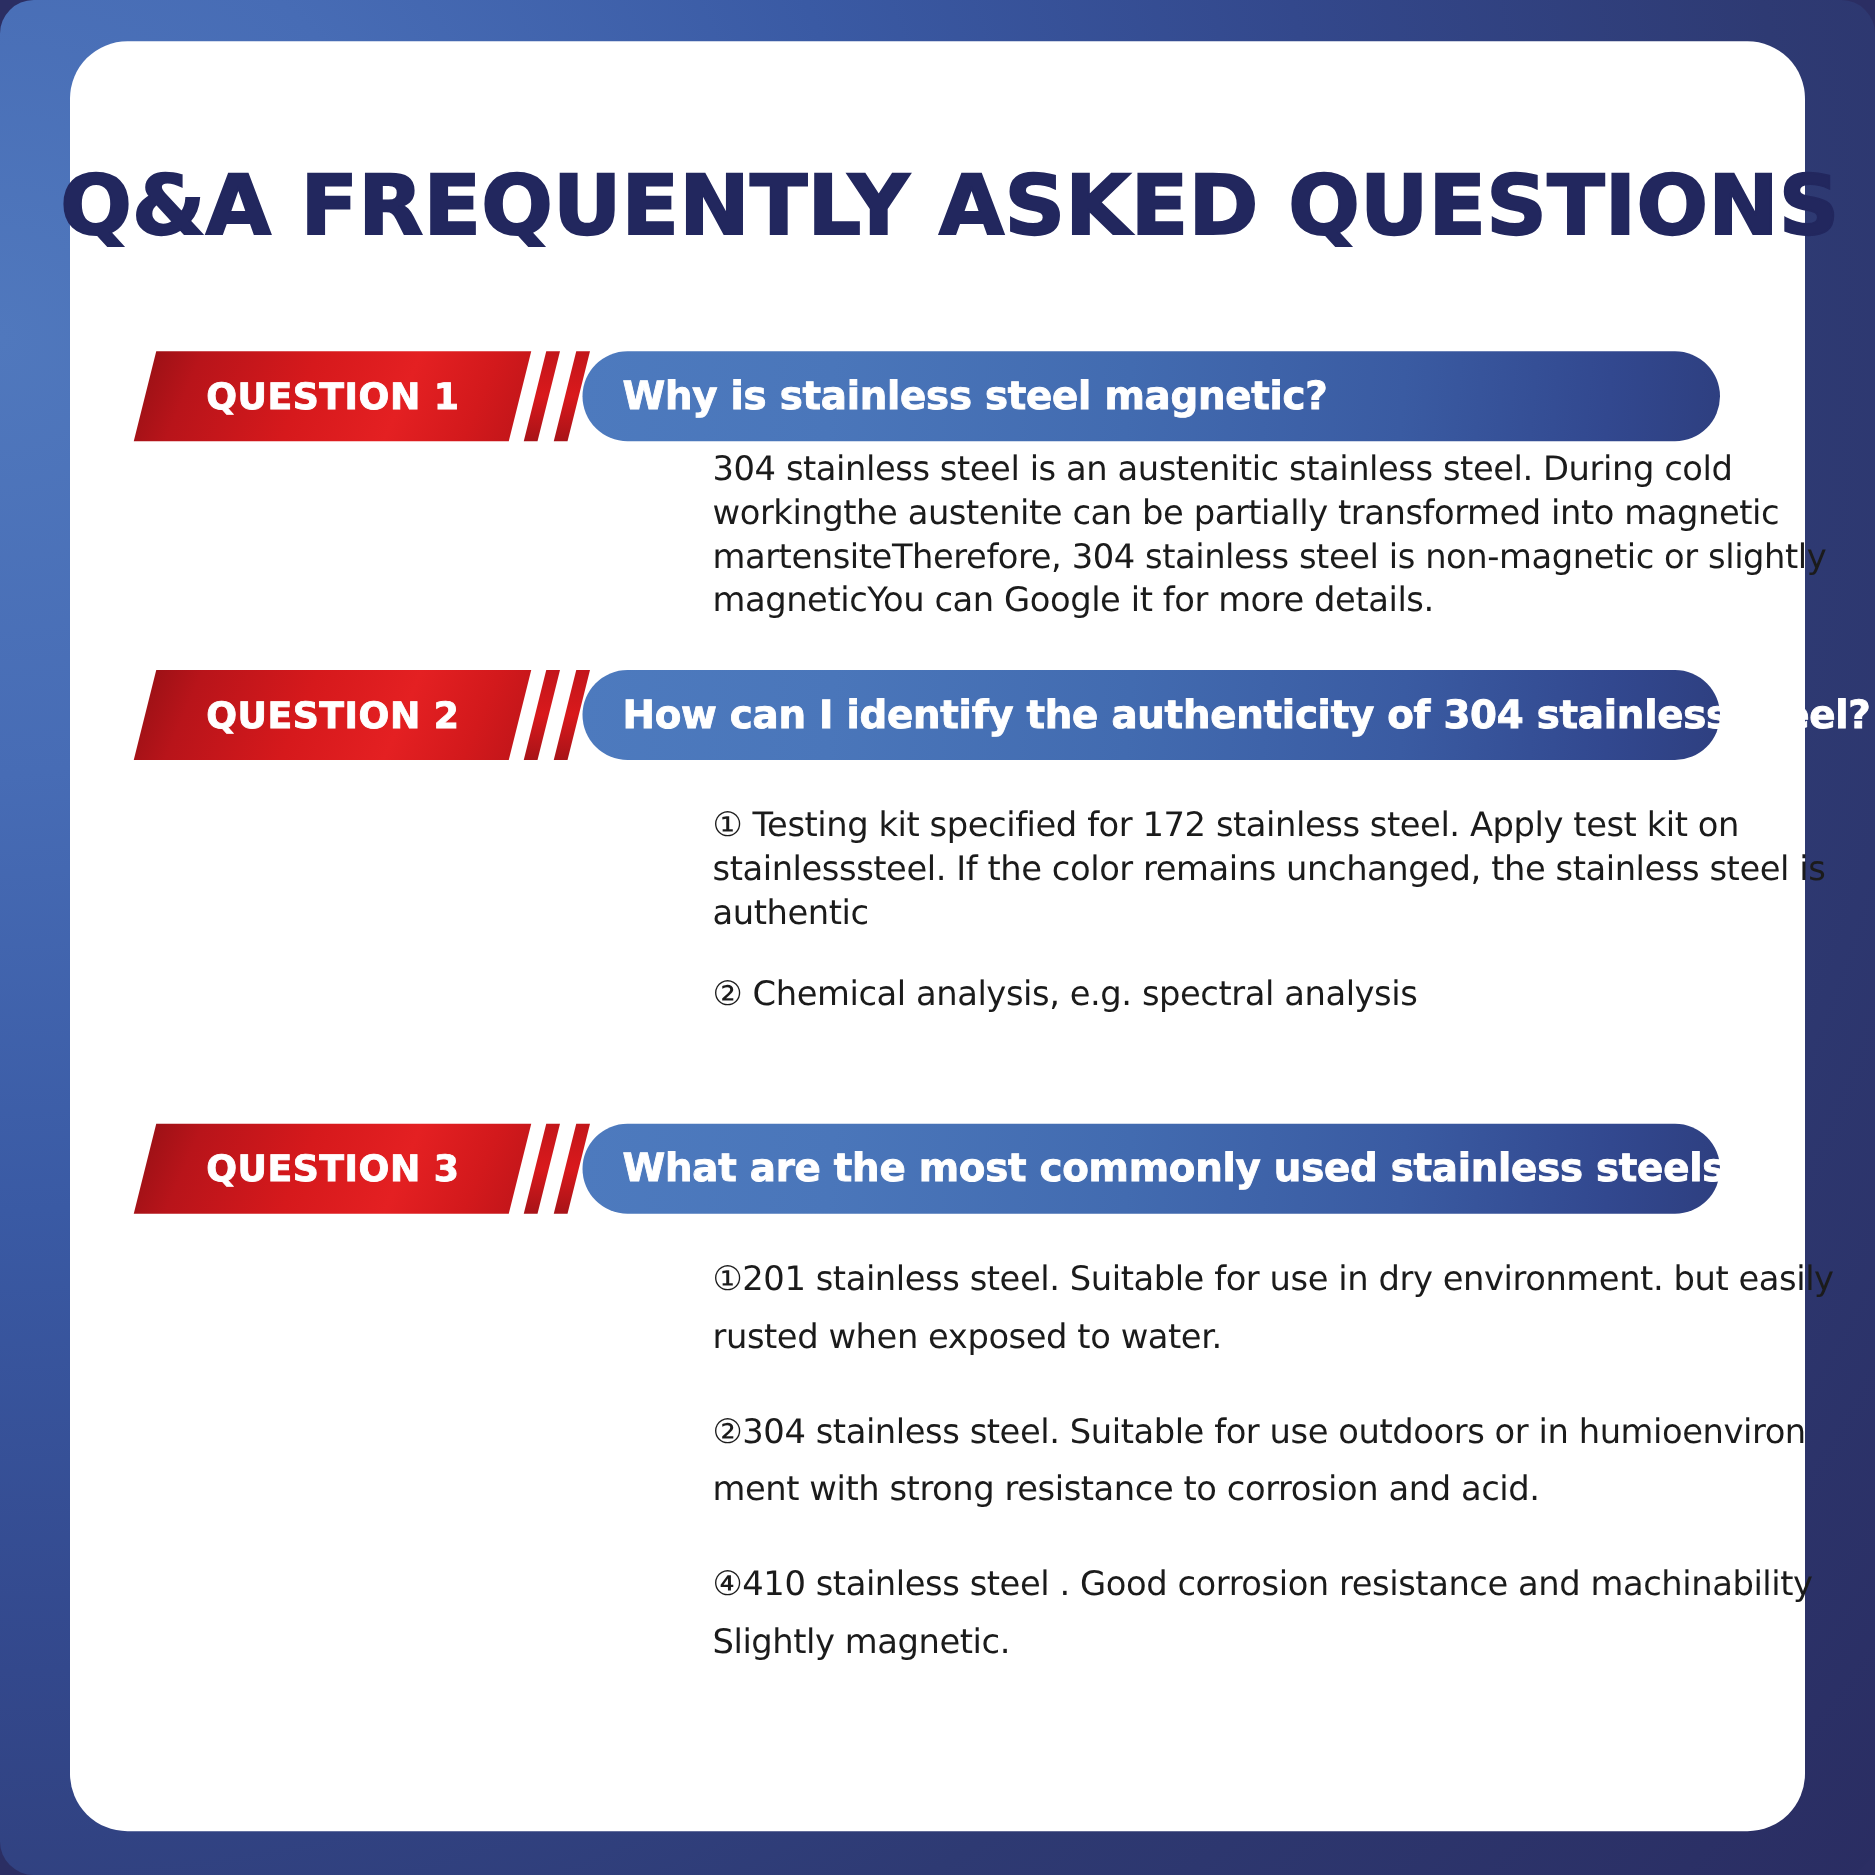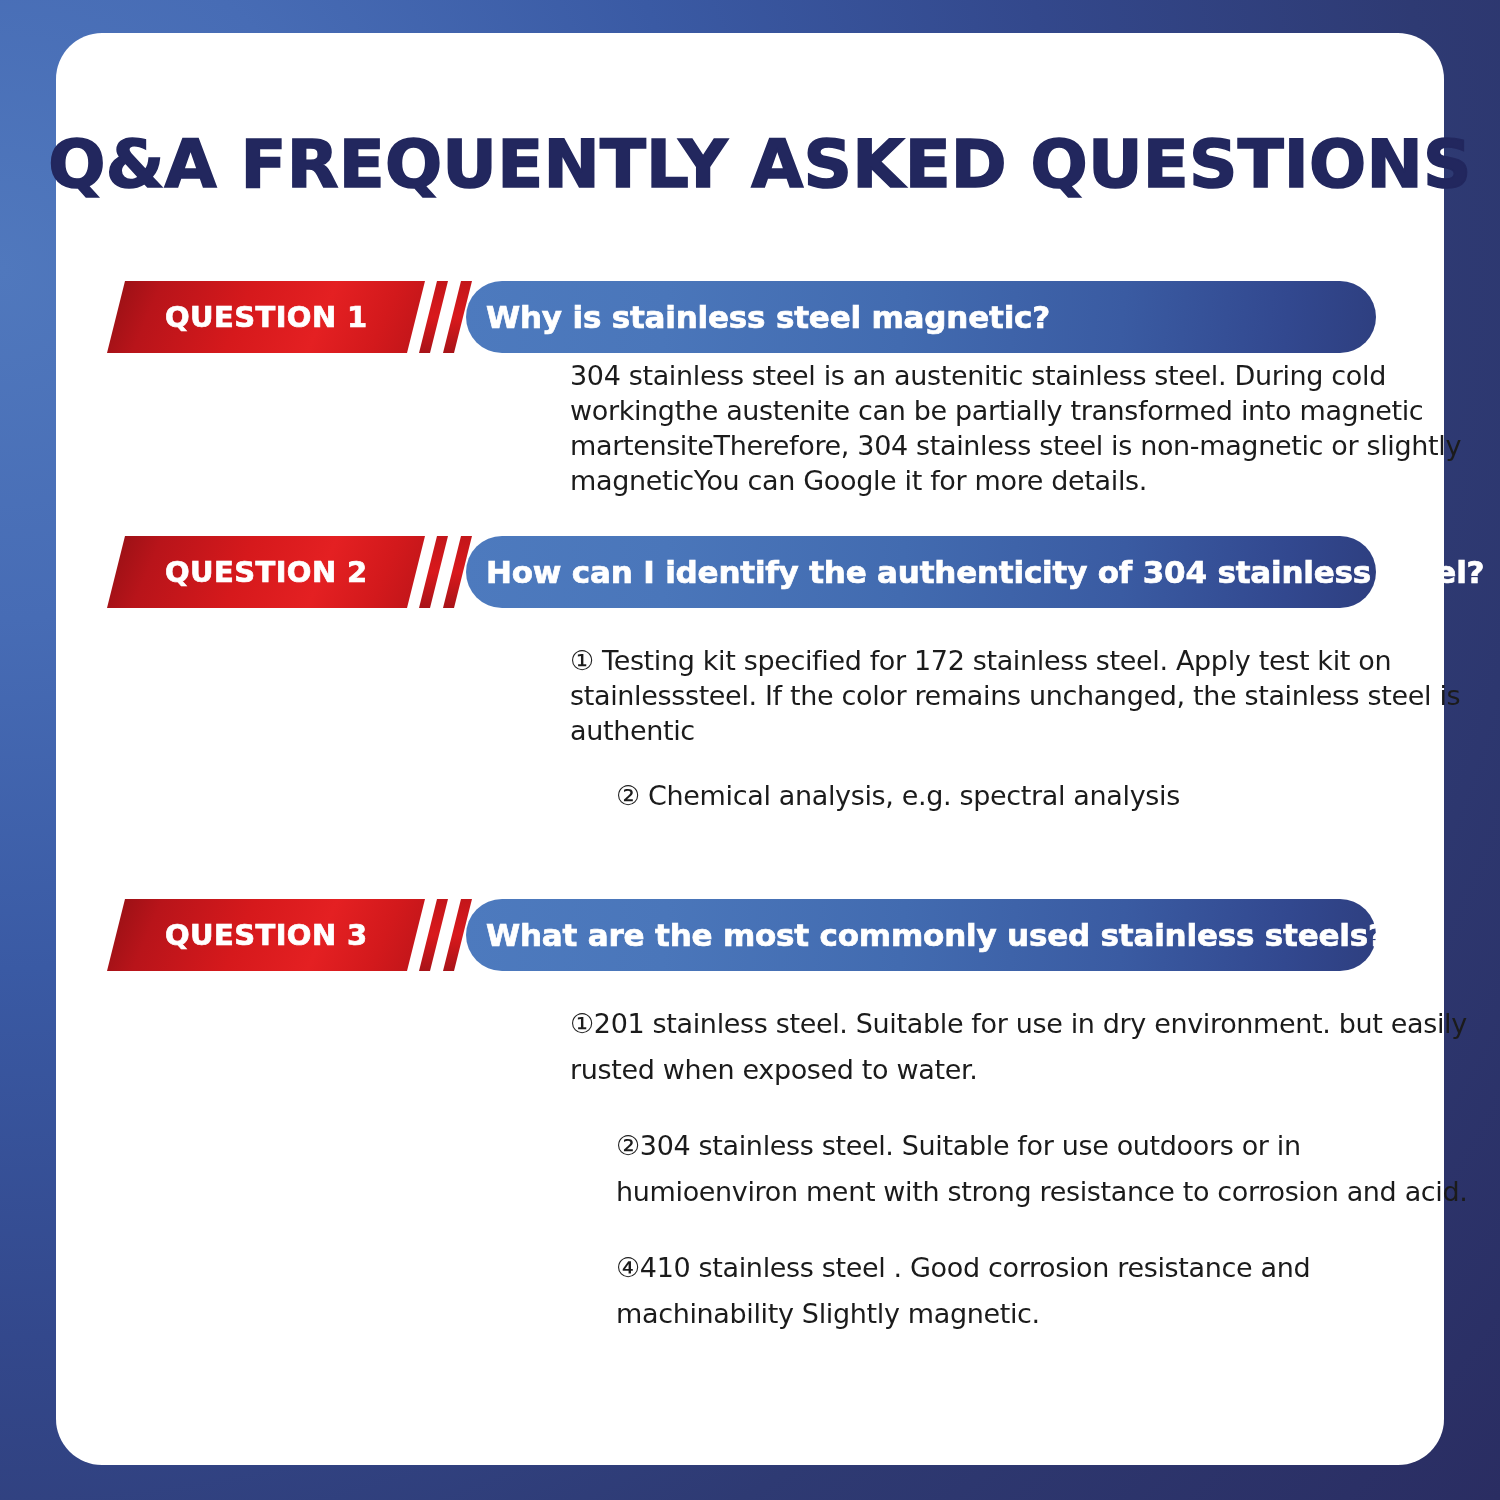--- a/index.html
+++ b/index.html
@@ -17,20 +17,21 @@
   }
 
   
   #page {
     position: relative;
     width: 1500px;
     height: 1500px;
     background:
       radial-gradient(circle at 0% 18%, #5078bd 0%, #476cb5 18%, #3a5aa4 36%, #33488c 55%, #2e3a73 74%, #2a2d62 100%);
     overflow: hidden;
+    border-radius: 27px;
   }
 
   
   #card {
     position: absolute;
     left: 56px;
     top: 33px;
     width: 1388px;
     height: 1432px;
     background: #ffffff;
@@ -109,21 +110,21 @@
     left: 410px;
     top: 0;
     width: 910px;
     height: 72px;
     border-radius: 36px;
     background: linear-gradient(95deg, #4d7abe 0%, #4a76ba 22%, #426bb0 48%, #3a5ba2 72%, #32488f 90%, #2e3f80 100%);
     display: flex;
     align-items: center;
   }
   .pill-label {
-    padding-left: 20px;
+    padding-left: 32px;
     color: #ffffff;
     font-family: "DejaVu Sans", "Liberation Sans", sans-serif;
     font-weight: bold;
     font-size: 31px;
     letter-spacing: -0.2px;
     white-space: nowrap;
     -webkit-text-stroke: 0.7px #ffffff;
   }
 
   
@@ -132,21 +133,21 @@
     left: 514px;
     width: 920px;
     color: #1b1b1b;
     font-family: "DejaVu Sans", "Liberation Sans", sans-serif;
     font-size: 27px;
     line-height: 35px;
     letter-spacing: -0.35px;
     font-weight: 400;
   }
   .answer p { margin: 0; }
-  .answer p + p { margin-top: 30px; margin-left: 46px; }
+  .answer p + p { margin-top: 30px; }
 
   .answer.compact { line-height: 46px; }
 </style>
 </head>
 <body>
 
 <div id="page">
 
   <div id="card">
 

